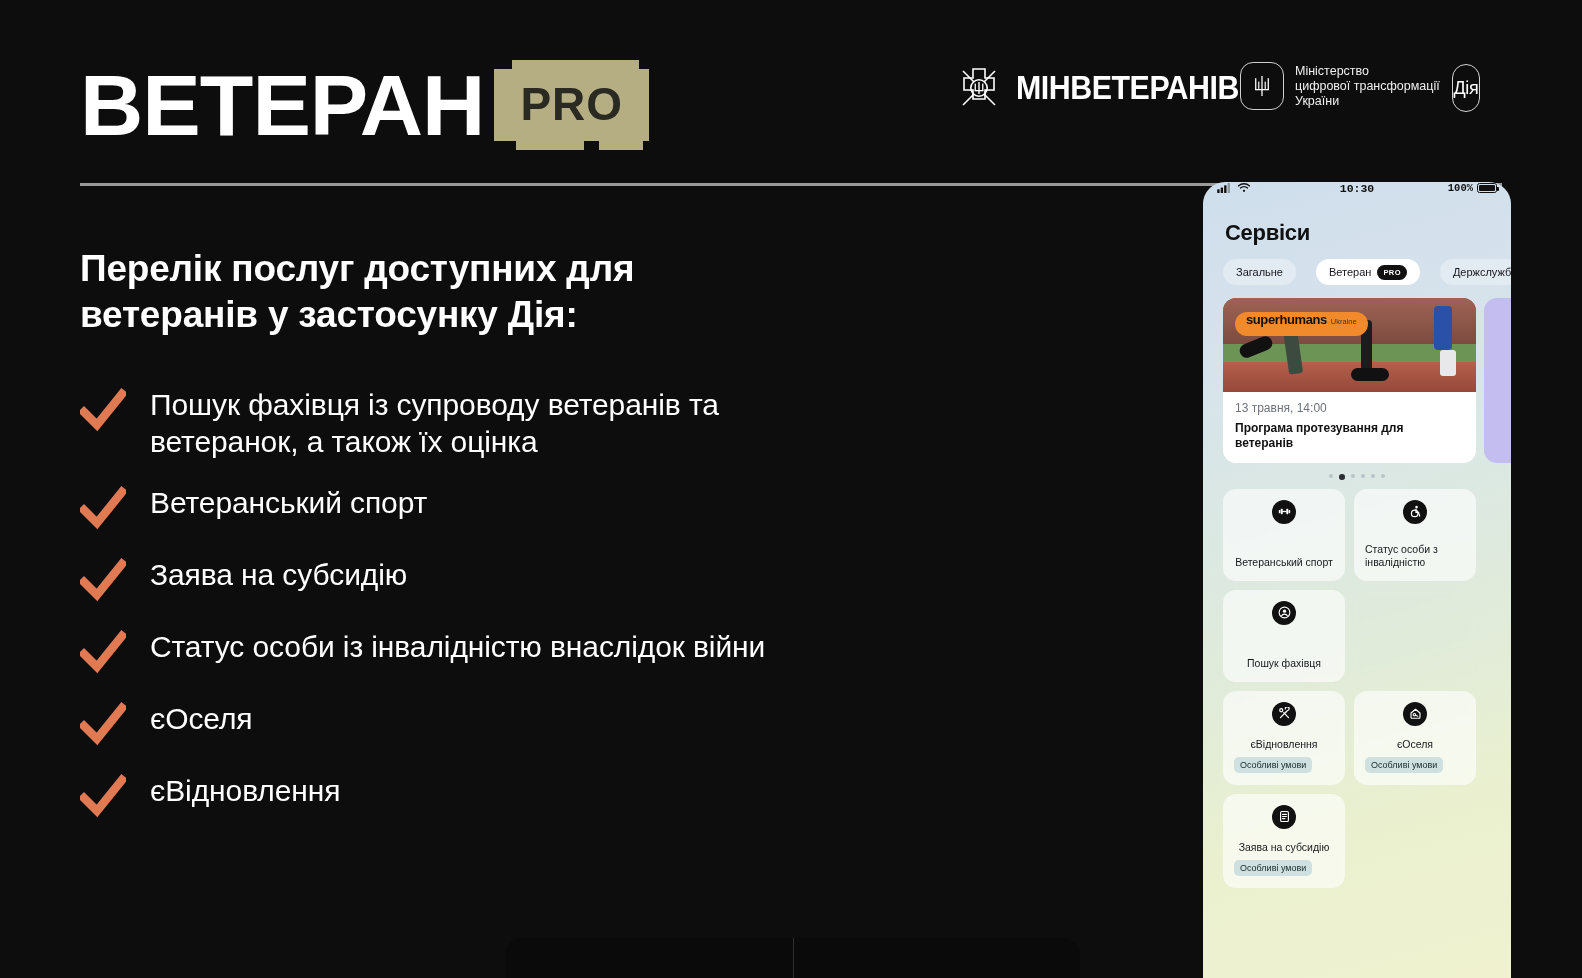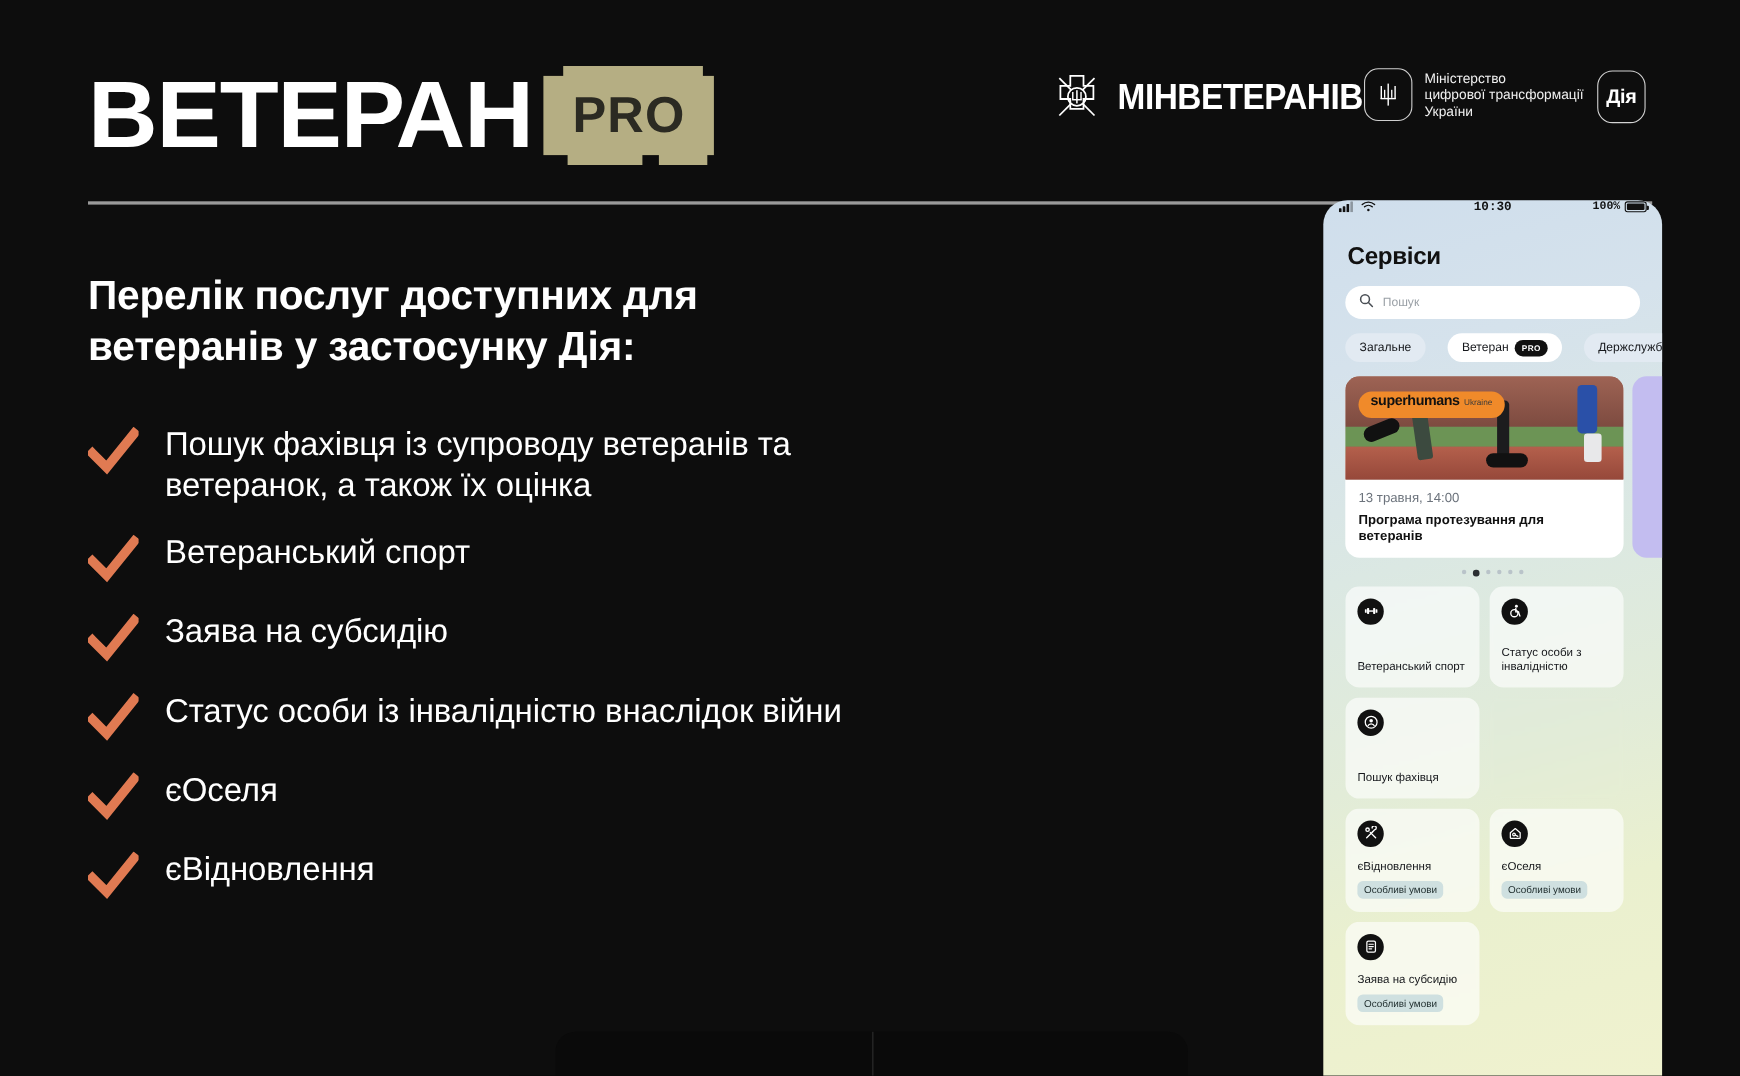--- a/index.html
+++ b/index.html
@@ -63,23 +63,23 @@
 
   .mintrans { position:absolute; left:1240px; top:62px; display:flex; align-items:center; gap:11px; }
   .trident-box {
     width:44px; height:48px; border:1.4px solid #cfcfcf; border-radius:13px;
     display:flex; align-items:center; justify-content:center; flex:none;
   }
   .mintrans-lines { font-size:12.5px; line-height:15px; color:#f0f0f0; white-space:nowrap; }
 
   .diia-badge {
     position:absolute; left:1452px; top:64px;
-    width:44px; height:48px; border:1.4px solid #d4d4d4; border-radius:14px;
+    width:28px; height:48px; border:1.4px solid #d4d4d4; border-radius:14px;
     display:flex; align-items:center; justify-content:center;
-    font-size:18px; color:#fff; letter-spacing:-0.3px;font-weight:bold;
+    font-size:18px; color:#fff; letter-spacing:-0.3px;
   }
 
   
   .content { position:absolute; left:80px; top:246px; width:760px; }
   .lead {
     font-size:37px; line-height:46px; font-weight:700; color:#fff;
     letter-spacing:-0.2px;
     max-width:610px;
   }
 
@@ -185,21 +185,21 @@
   .dots { display:flex; justify-content:center; gap:6px; margin-top:11px; }
   .dot { width:4px; height:4px; border-radius:50%; background:#b9c3c9; }
   .dot.on { width:5.5px; height:5.5px; background:#2b2f33; }
 
   .tiles { margin-top:9px; padding:0 20px; display:flex; flex-wrap:wrap; gap:9px; }
   .tile {
     width:122px; background:rgba(255,255,255,0.62); border-radius:13px;
     padding:11px 11px 12px 11px; min-height:78px;
     display:flex; flex-direction:column; backdrop-filter:blur(2px);
   }
-  .tile.tall { min-height:92px; }
+  .tile.tall { min-height:92px;align-items:center; }
   .tile-icon {
     width:24px; height:24px; border-radius:50%; background:#111;
     display:flex; align-items:center; justify-content:center; flex:none;
   }
   .tile-label { margin-top:auto; padding-top:12px; font-size:10.5px; line-height:13px; color:#16181c; }
   .tile-badge {
     margin-top:6px; align-self:flex-start; background:#cfe0e0; color:#1d2b2b;
     font-size:9px; border-radius:5px; padding:3px 6px; white-space:nowrap;
   }
 
@@ -363,29 +363,20 @@
         <span class="sb-right">
           <span>100%</span>
           <span class="battery">
               <i></i>
             </span>
         </span>
       </div>
 
       <div class="screen-title">Сервіси</div>
 
-      <div class="searchbar">
-        <span>
-          <svg viewBox="0 0 16 16" width="14" height="14" aria-hidden="true">
-            <circle cx="6.8" cy="6.8" r="4.6" fill="none" stroke="#4a4f55" stroke-width="1.6"></circle>
-            <line x1="10.3" y1="10.3" x2="14.4" y2="14.4" stroke="#4a4f55" stroke-width="1.6" stroke-linecap="round"></line>
-          </svg>
-        </span>
-        <span class="search-ph">Пошук</span>
-      </div>
 
       <div class="chips">
         <div class="chip">
           <span>Загальне</span>
         </div>
         <div class="chip active">
           <span>Ветеран</span>
           <span class="chip-pro">PRO</span>
         </div>
         <div class="chip">

